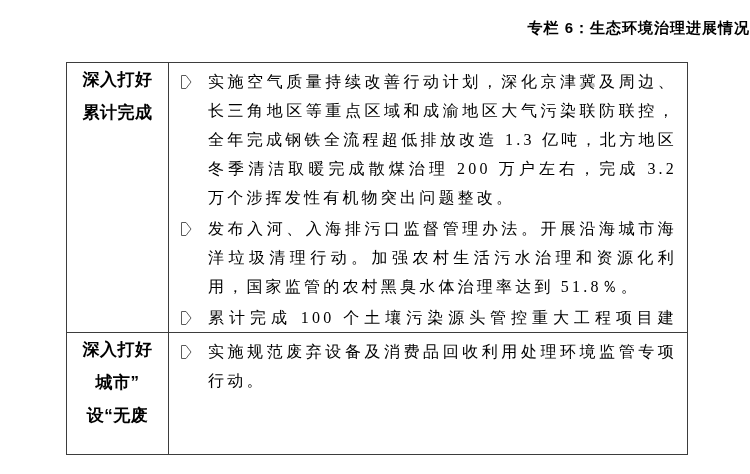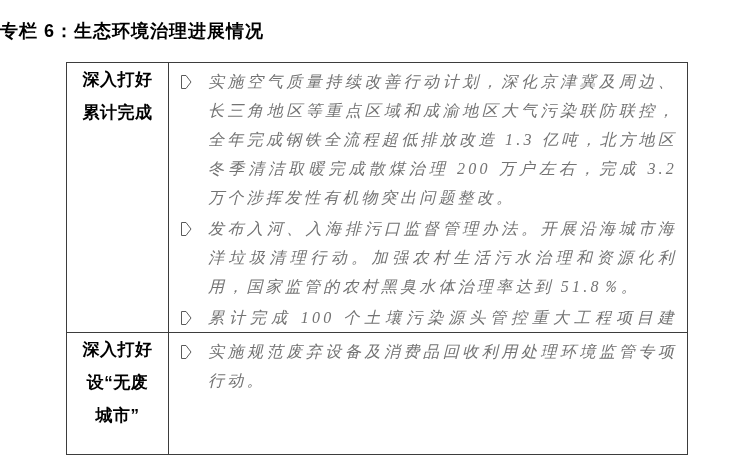--- a/index.html
+++ b/index.html
@@ -13,24 +13,24 @@
     height: 474px;
     overflow: hidden;
     font-family: "Liberation Serif", serif;
     color: #141414;
   }
   .page-title {
     position: absolute;
     top: 19px;
     left: 0;
     width: 100%;
-    text-align: left;
+    text-align: right;
     font-family: "Liberation Sans", sans-serif;
     font-weight: bold;
-    font-size: 18px;
+    font-size: 15px;
     letter-spacing: 1px;
     color: #000000;
   }
   .panel-table {
     position: absolute;
     left: 66px;
     top: 62px;
     width: 622px;
     height: 393px;
     border: 1px solid #3d3d3d;
@@ -85,22 +85,21 @@
   .bullet-marker svg {
     display: block;
   }
   .bullet-text {
     flex: 1;
     font-size: 16px;
     line-height: 29px;
     letter-spacing: 3.2px;
     text-align: justify;
     text-justify: inter-character;
-    color: #737373;
-    font-style: italic;
+    color: #000000;
   }
 </style>
 </head>
 <body>
 
 <div class="page-title">专栏 6：生态环境治理进展情况</div>
 
 <div class="panel-table">
 
   <div class="t-row first">
@@ -132,22 +131,22 @@
           </svg>
         </span>
         <span class="bullet-text">累计完成 100 个土壤污染源头管控重大工程项目建设。</span>
       </div>
     </div>
   </div>
 
   <div class="t-row second">
     <div class="header-cell">
       <span>深入打好</span>
+      <span>城市”</span>
       <span>设“无废</span>
-      <span>城市”</span>
     </div>
     <div class="content-cell">
       <div class="bullet-item">
         <span class="bullet-marker">
           <svg width="11" height="14" viewBox="0 0 11 14">
             <polygon points="0.5,0.5 5,0.5 10,7 5,13.5 0.5,13.5" fill="#ffffff" stroke="#5a5a5a" stroke-width="1"></polygon>
           </svg>
         </span>
         <span class="bullet-text">实施规范废弃设备及消费品回收利用处理环境监管专项行动。</span>
       </div>

